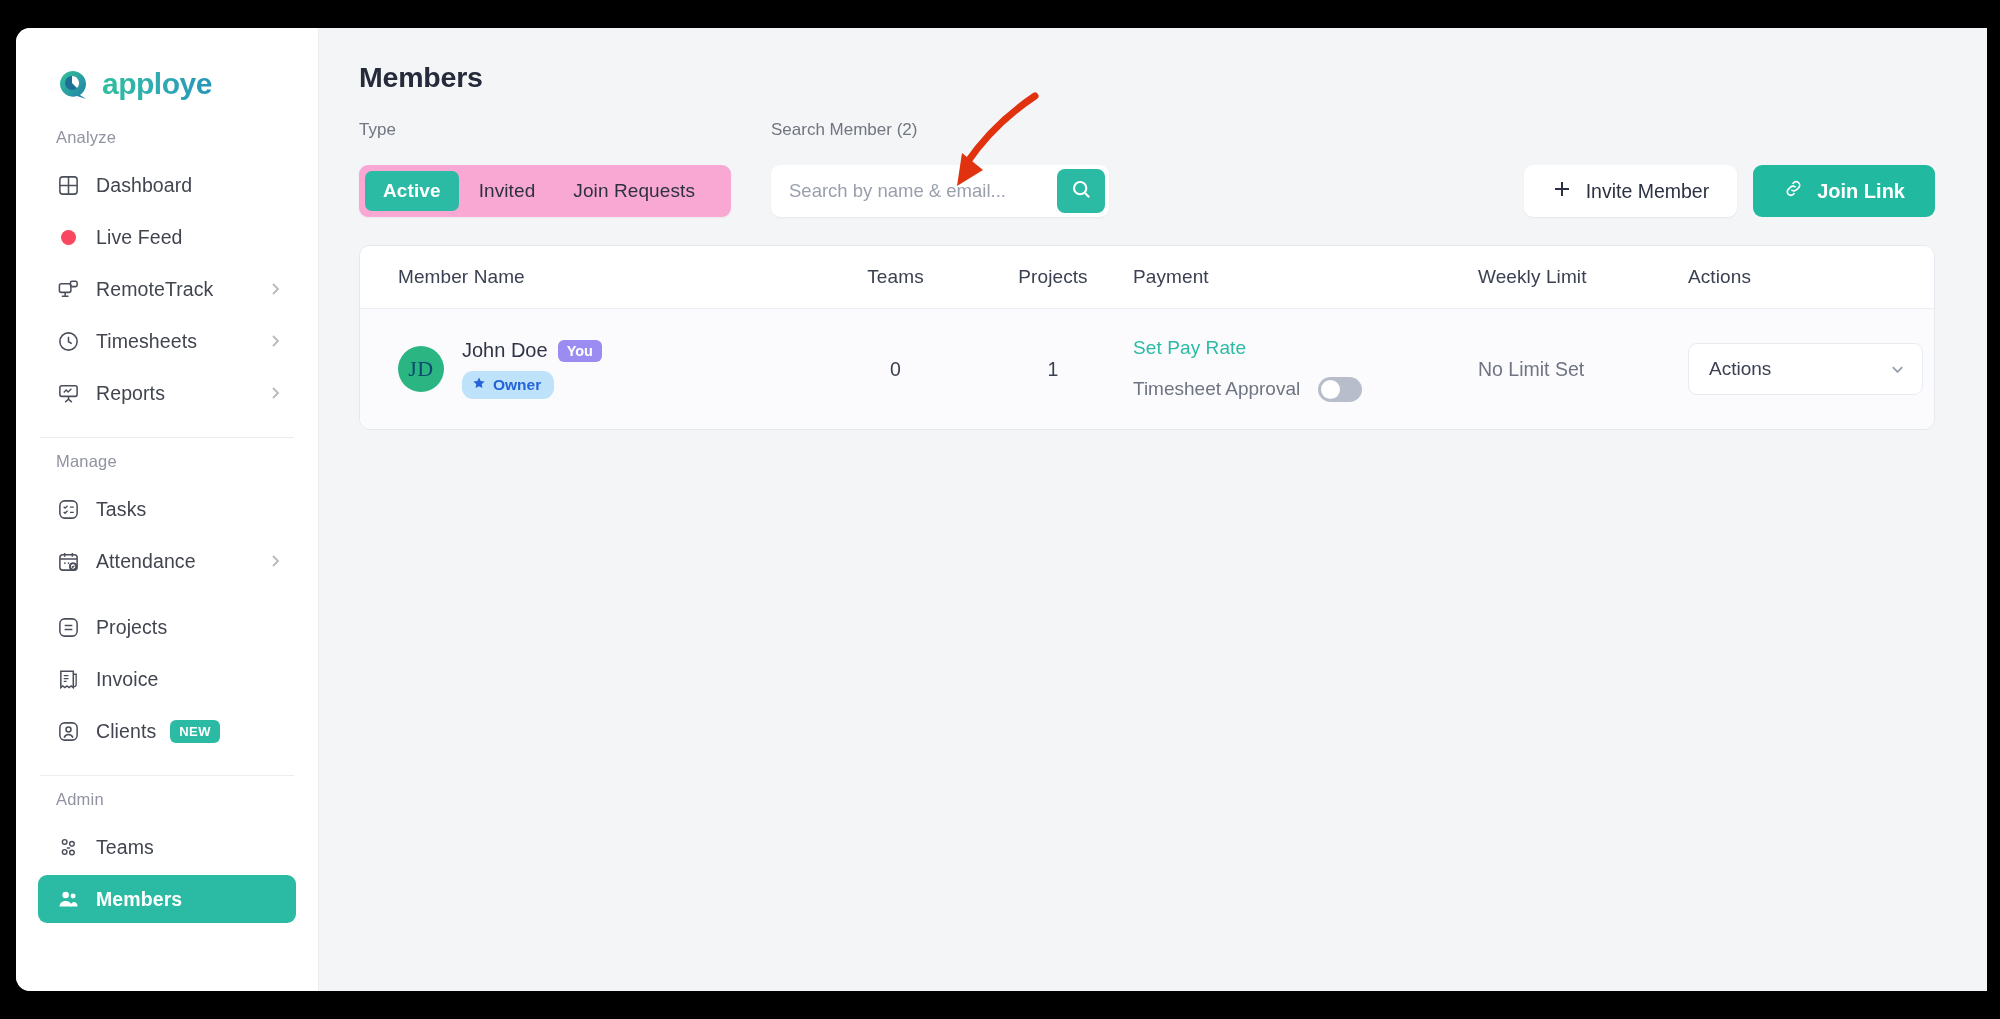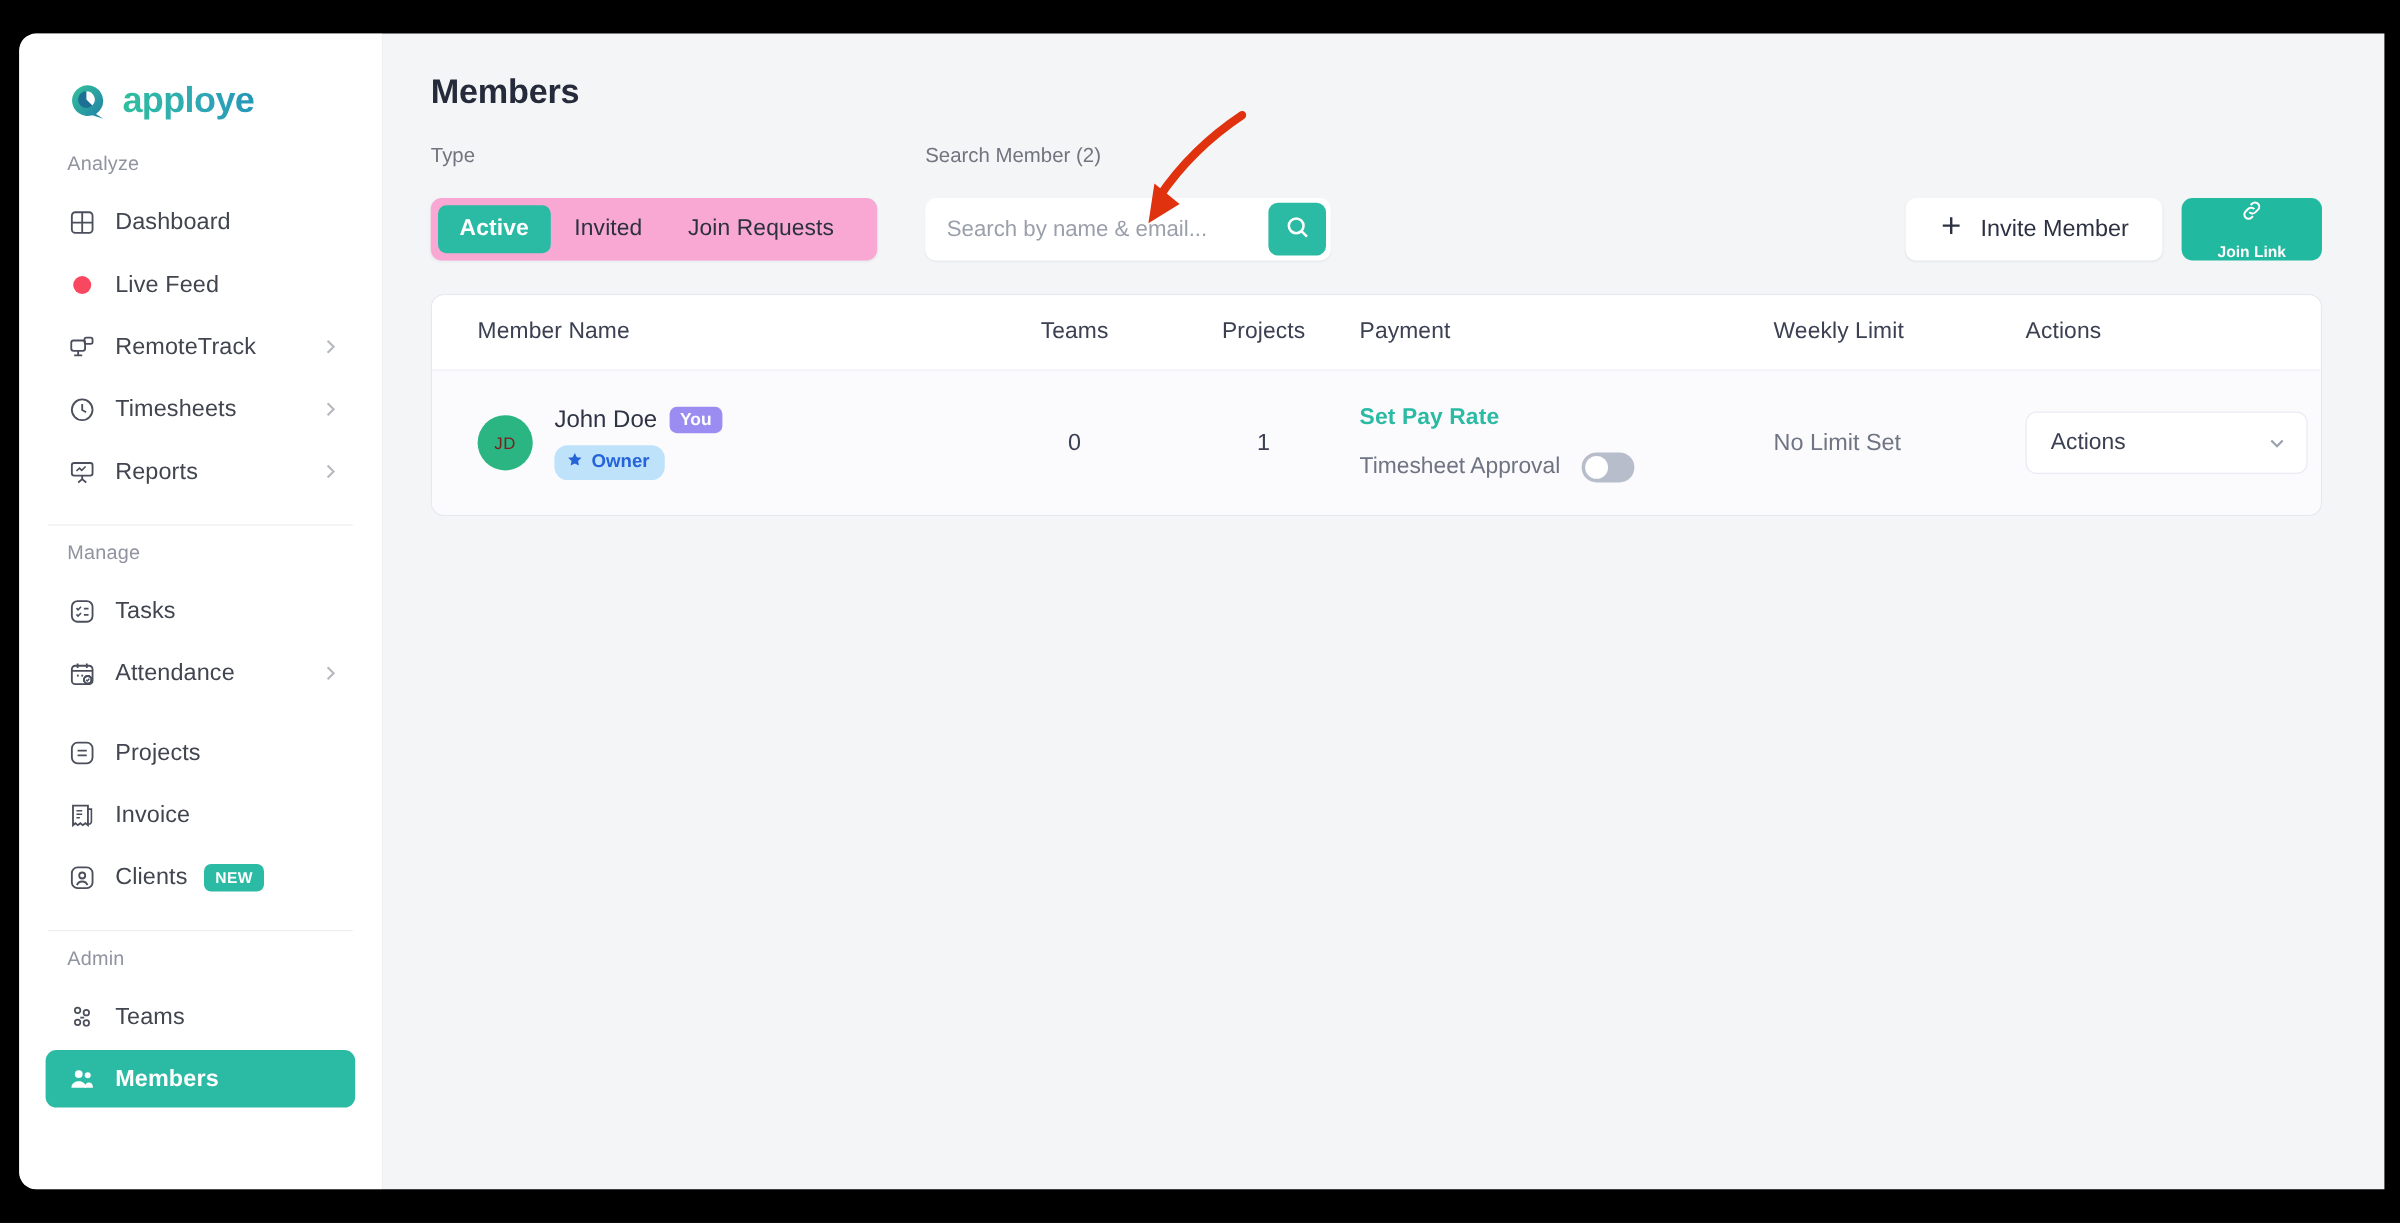--- a/index.html
+++ b/index.html
@@ -138,22 +138,22 @@
   .btn-invite {
     height: 52px; padding: 0 28px; border: none; cursor: pointer;
     background: #fff; border-radius: 9px; color: #2c3142;
     font-family: inherit; font-size: 19.5px;
     display: flex; align-items: center; gap: 14px;
     box-shadow: 0 1px 2px rgba(20,25,45,.06);
   }
   .btn-join {
     height: 52px; padding: 0 30px; border: none; cursor: pointer;
     background: #21b9a0; border-radius: 9px; color: #fff;
-    font-family: inherit; font-size: 13px; font-weight: 600;
-    display: flex; align-items: center; gap: 13px; flex-direction: column;
+    font-family: inherit; font-size: 20px; font-weight: 600;
+    display: flex; align-items: center; gap: 13px;
   }
 
   
   .table-card {
     margin-top: 28px; margin-right: 52px;
     background: #fff; border: 1px solid #e6e8f0; border-radius: 11px;
     overflow: hidden;
   }
   .thead {
     display: flex; align-items: center; height: 63px;
@@ -169,38 +169,38 @@
   }
   .c-name   { width: 420px; flex: none; display: flex; align-items: center; }
   .c-teams  { width: 155px; flex: none; text-align: center; }
   .c-proj   { width: 160px; flex: none; text-align: center; }
   .c-pay    { width: 345px; flex: none; }
   .c-limit  { width: 210px; flex: none; }
   .c-act    { flex: 1; }
 
   .avatar {
     width: 46px; height: 46px; border-radius: 50%; background: #2ab583;
-    color: #7f1d1d; font-size: 14px; letter-spacing: .5px;
-    display: flex; align-items: center; justify-content: center; flex: none;
+    color: #0c4a6e; font-size: 22px; letter-spacing: .5px;
+    display: flex; align-items: center; justify-content: center; flex: none; font-family: Liberation Serif, serif;
   }
   .name-block { margin-left: 18px; }
   .name-line { display: flex; align-items: center; gap: 10px; }
   .mname { font-size: 20px; color: #2f3445; }
   .badge-you {
     background: #9b8cf2; color: #fff; font-size: 14.5px; font-weight: 600;
     padding: 3px 9px; border-radius: 6px;
   }
   .badge-owner {
     margin-top: 9px; display: inline-flex; align-items: center; gap: 7px;
     background: #bfe2fb; color: #2563d8; font-size: 15.5px; font-weight: 600;
     padding: 5px 13px 5px 10px; border-radius: 11px;
   }
   .cell-num { font-size: 19.5px; color: #3b4052; }
   .link-pay {
-    font-size: 19px; font-weight: 700; color: #2bbba4; cursor: pointer;
+    font-size: 19px; font-weight: 400; color: #2bbba4; cursor: pointer;
     letter-spacing: .1px;
   }
   .ts-row { display: flex; align-items: center; gap: 18px; margin-top: 18px; }
   .ts-label { font-size: 19px; color: #6f7483; }
   .toggle {
     width: 44px; height: 25px; border-radius: 13px; background: #b8bdcc;
     position: relative; cursor: pointer; flex: none;
   }
   .toggle .knob {
     position: absolute; left: 3px; top: 3px; width: 19px; height: 19px;

